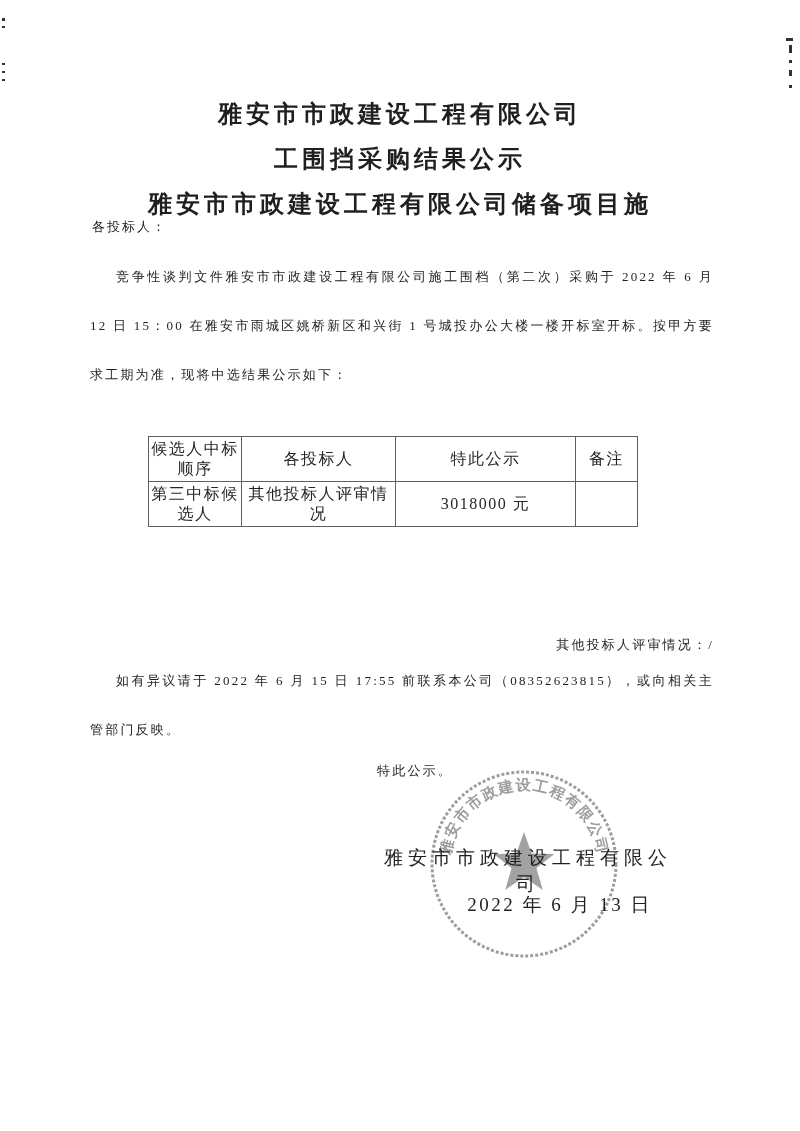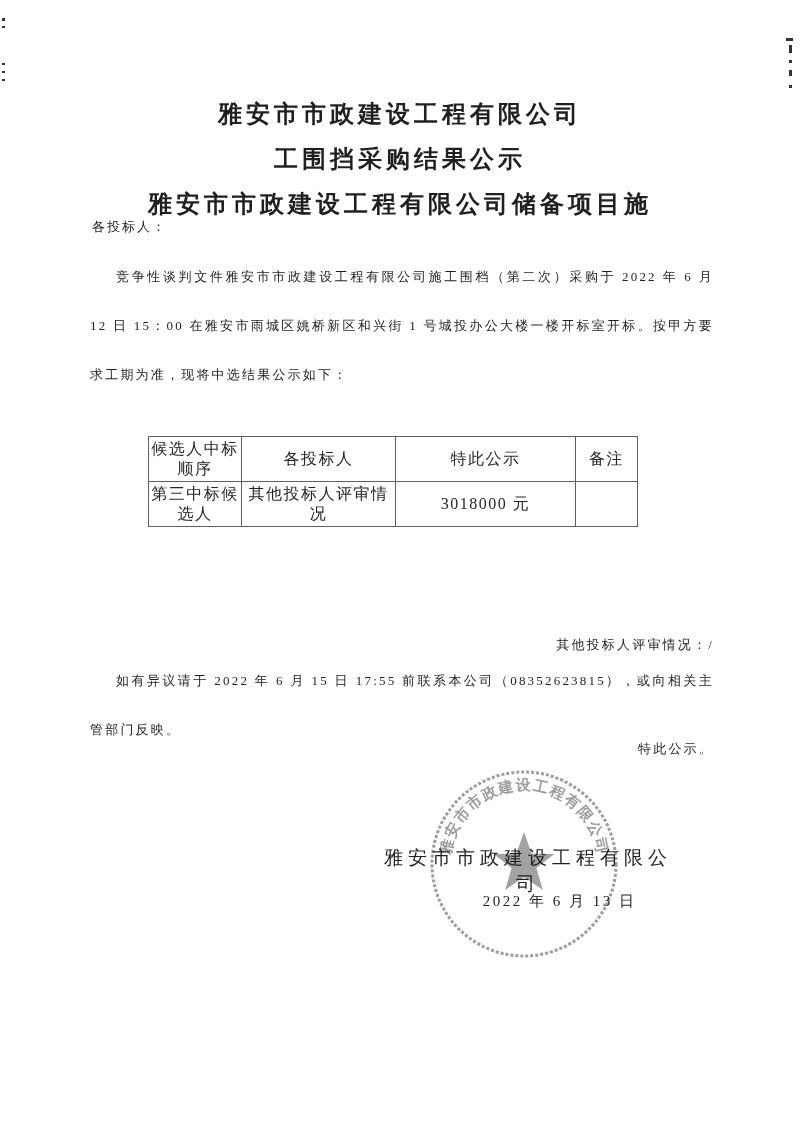--- a/index.html
+++ b/index.html
@@ -33,21 +33,21 @@
     width: 624px;
     font-size: 13px;
     letter-spacing: 2.2px;
     line-height: 49px;
     text-align: justify;
     text-indent: 2em;
   }
   .para-main   { top: 252px; }
   .para-other  { top: 620px; text-align: right; }
   .para-object { top: 656px; }
-  .para-close  { top: 724px; text-align: right; }
+  .para-close  { top: 746px; text-align: center; }
 
   table.result-table {
     position: absolute;
     left: 148px; top: 436px;
     width: 489px;
     border-collapse: collapse;
     table-layout: fixed;
     font-size: 16px;
     letter-spacing: 1.5px;
     color: #262626;
@@ -74,21 +74,21 @@
     text-align: center;
     font-size: 19px;
     letter-spacing: 5px;
     z-index: 3;
   }
   .sig-date {
     position: absolute;
     left: 452px; top: 892px;
     width: 215px;
     text-align: center;
-    font-size: 15px;
+    font-size: 19px;
     letter-spacing: 2.5px;
     z-index: 3;
   }
   .stamp {
     position: absolute;
     left: 424px; top: 768px;
     width: 200px; height: 192px;
     z-index: 1;
     opacity: 0.85;
   }

